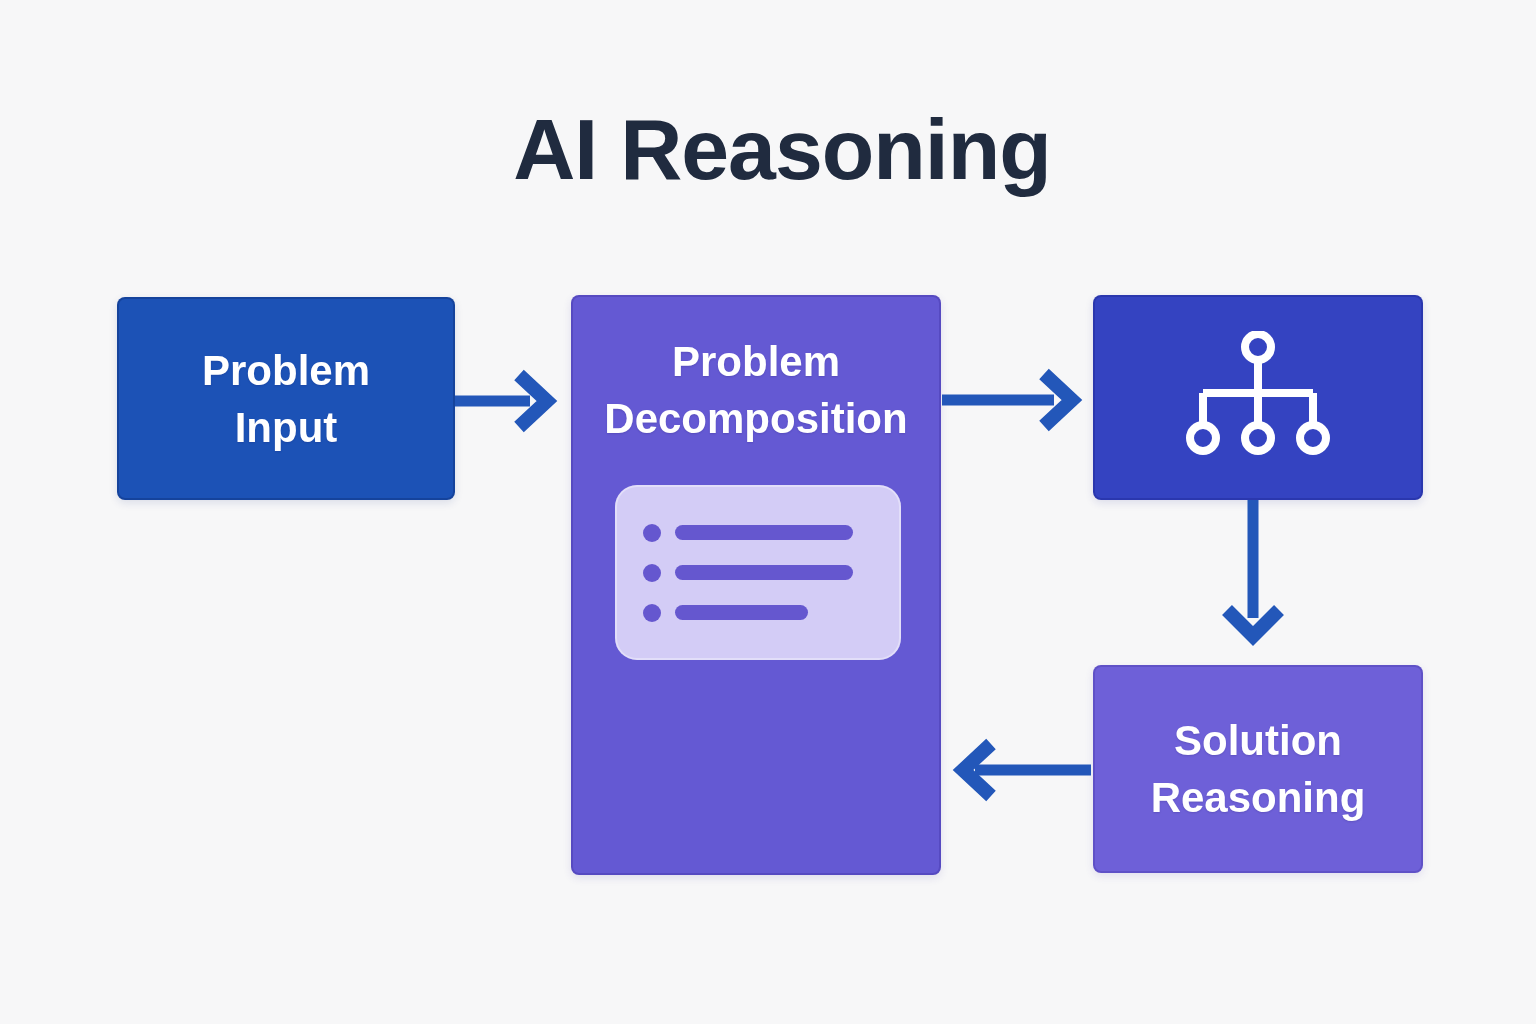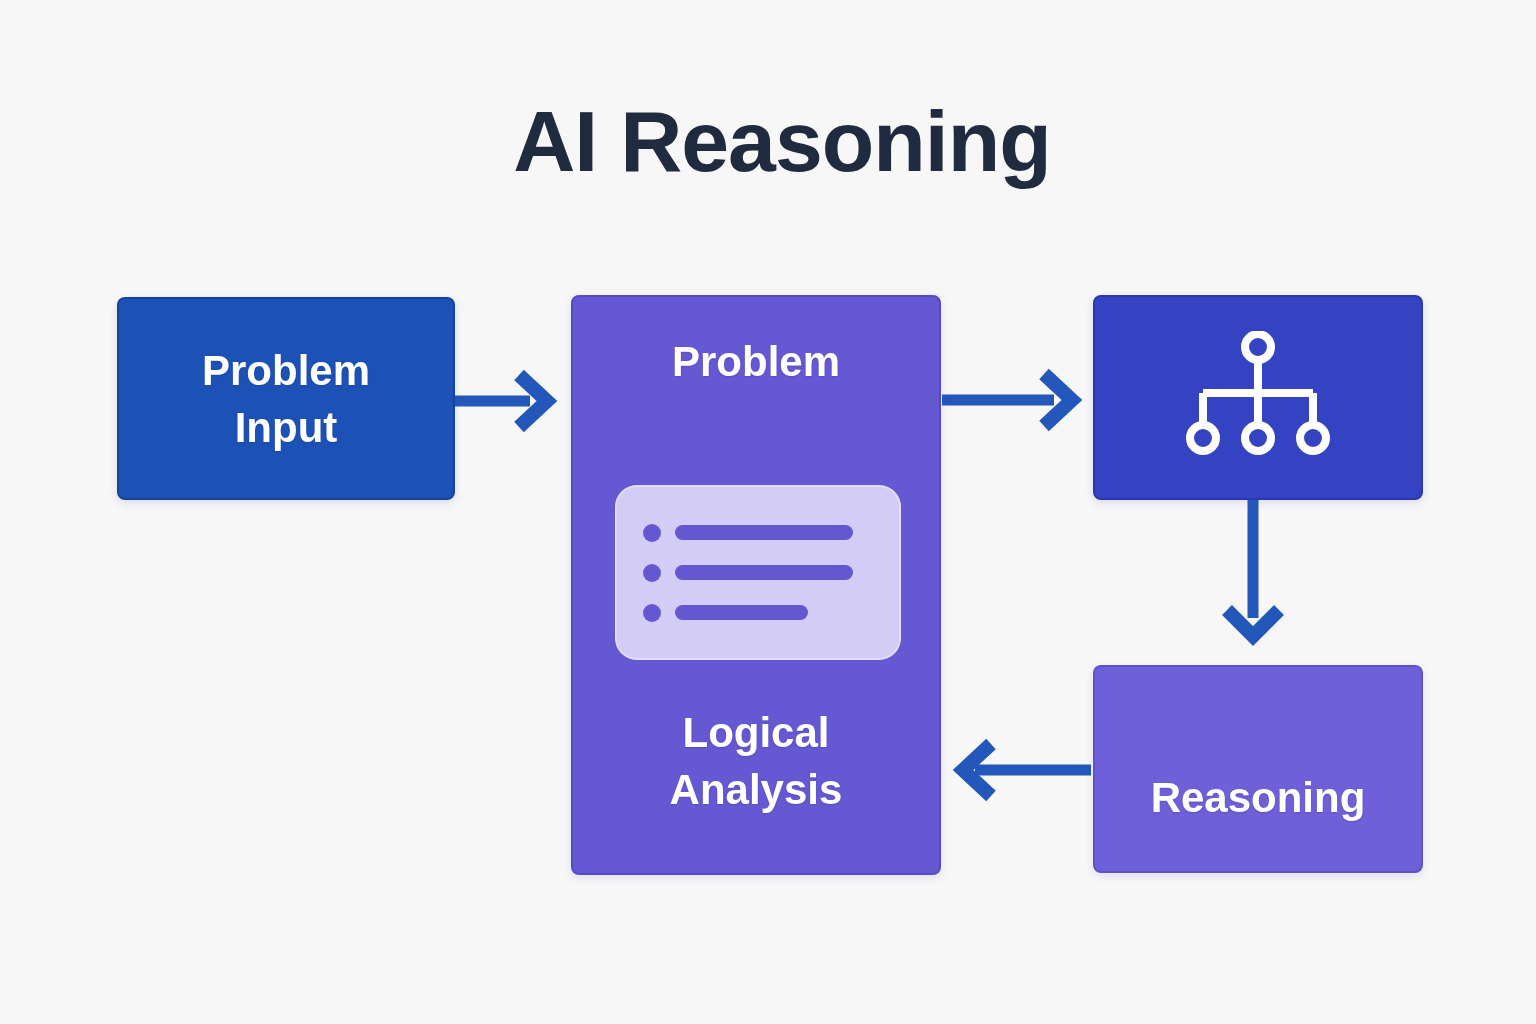--- a/index.html
+++ b/index.html
@@ -11,21 +11,21 @@
   *{margin:0;padding:0;box-sizing:border-box;}
   html,body{width:1536px;height:1024px;}
   body{
     font-family:"Liberation Sans","DejaVu Sans",sans-serif;
     background:var(--background);
     position:relative;overflow:hidden;
   }
   .stage{position:absolute;inset:0;width:1536px;height:1024px;}
 
   .diagram-title{
-    position:absolute;left:0;top:92px;width:1536px;
+    position:absolute;left:0;top:100px;width:1536px;
     text-align:center;
     font-size:86px;font-weight:700;letter-spacing:-1px;
     color:var(--title-text);
     padding-left:28px;
   }
 
   .node{
     position:absolute;border-radius:8px;
     color:var(--box-text);
     display:flex;flex-direction:column;align-items:center;justify-content:center;
@@ -102,58 +102,55 @@
   <div class="node node-problem-input">
     <div class="label">
       <span>Problem</span><br>
       <span>Input</span>
     </div>
   </div>
 
   <div class="node node-decomposition">
     <div class="label label-top">
       <span>Problem</span><br>
+      <span>Decomposition</span>
     </div>
 
     <div class="list-card">
       <div class="list-row">
         <div class="list-dot"></div>
         <div class="list-line long"></div>
       </div>
       <div class="list-row">
         <div class="list-dot"></div>
         <div class="list-line long"></div>
       </div>
       <div class="list-row">
         <div class="list-dot"></div>
         <div class="list-line short"></div>
       </div>
     </div>
 
-    <div class="label label-bottom">
-      <span>Logical</span><br>
-      <span>Analysis</span>
-    </div>
   </div>
 
   <div class="node node-hierarchy">
     <svg width="152" height="134" viewBox="0 0 152 134" aria-hidden="true">
       <g fill="none" stroke="#ffffff" stroke-width="8">
         <circle cx="76" cy="16" r="13"></circle>
         <path d="M76 29 V62 M21 62 H131 M21 62 V94 M76 62 V94 M131 62 V94"></path>
         <circle cx="21" cy="107" r="13"></circle>
         <circle cx="76" cy="107" r="13"></circle>
         <circle cx="131" cy="107" r="13"></circle>
       </g>
     </svg>
   </div>
 
   <div class="node node-solution">
     <div class="label">
-      <br>
+      <span>Solution</span><br>
       <span>Reasoning</span>
     </div>
   </div>
 
   <svg class="arrow-layer" width="1536" height="1024" viewBox="0 0 1536 1024" aria-hidden="true">
     <g>
       <line x1="455" y1="401" x2="530" y2="401"></line>
       <polyline points="519,375 547,401 519,427"></polyline>
     </g>
     <g>

